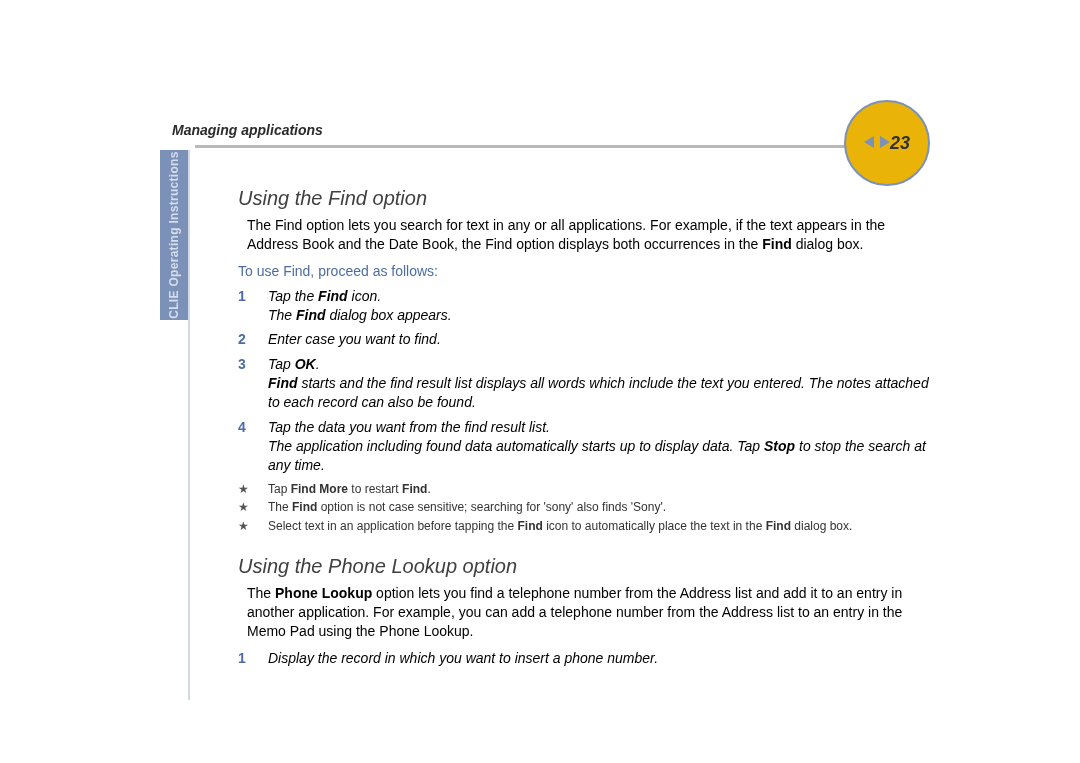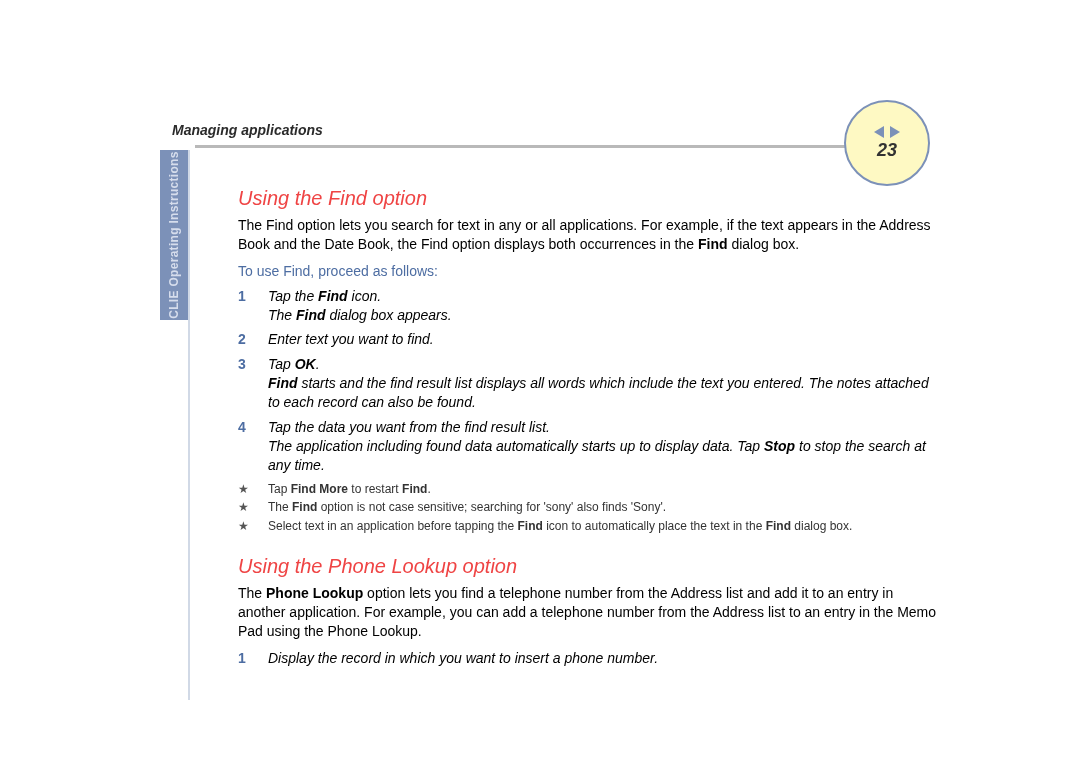--- a/index.html
+++ b/index.html
@@ -59,24 +59,23 @@
   }
   .page-number-badge {
     position: absolute;
     right: 150px;
     top: 100px;
     width: 82px;
     height: 82px;
     border: 2px solid #7c91b8;
     border-radius: 50%;
     display: flex;
-    flex-direction: column;
     align-items: center;
     justify-content: center;
-    background: #fef9c3;
+    background: #eab308;
   }
   .nav-arrows {
     display: flex;
     gap: 6px;
     margin-bottom: 2px;
   }
   .arrow-left, .arrow-right {
     width: 0; height: 0;
     border-top: 6px solid transparent;
     border-bottom: 6px solid transparent;
@@ -92,27 +91,27 @@
   .content {
     position: absolute;
     left: 238px;
     top: 175px;
     width: 700px;
     font-size: 14px;
     line-height: 1.35;
   }
   .h2 {
     font-style: italic;
-    color: #ef4444;
+    color: #404040;
     font-size: 20px;
     margin: 10px 0 4px 0;
     font-weight: 500;
   }
   .intro {
-    margin: 0 0 8px 0;
+    margin: 0 0 8px 9px;
   }
   .sub {
     color: #4d6da2;
     font-size: 14px;
     margin: 8px 0 6px 0;
   }
   .step {
     display: flex;
     margin: 2px 0 6px 0;
   }
@@ -175,21 +174,21 @@
     <div class="num">1</div>
     <div class="body">
       <span>Tap the </span><b>Find</b><span> icon.</span><br>
       <span>The </span><b>Find</b><span> dialog box appears.</span>
     </div>
   </div>
 
   <div class="step">
     <div class="num">2</div>
     <div class="body">
-      <span>Enter text you want to find.</span><br>
+      <span>Enter case you want to find.</span><br>
     </div>
   </div>
 
   <div class="step">
     <div class="num">3</div>
     <div class="body">
       <span>Tap </span><b>OK</b><span>.</span><br>
       <b>Find</b><span> starts and the find result list displays all words which include the text you entered. The notes attached to each record can also be found.</span>
     </div>
   </div>

